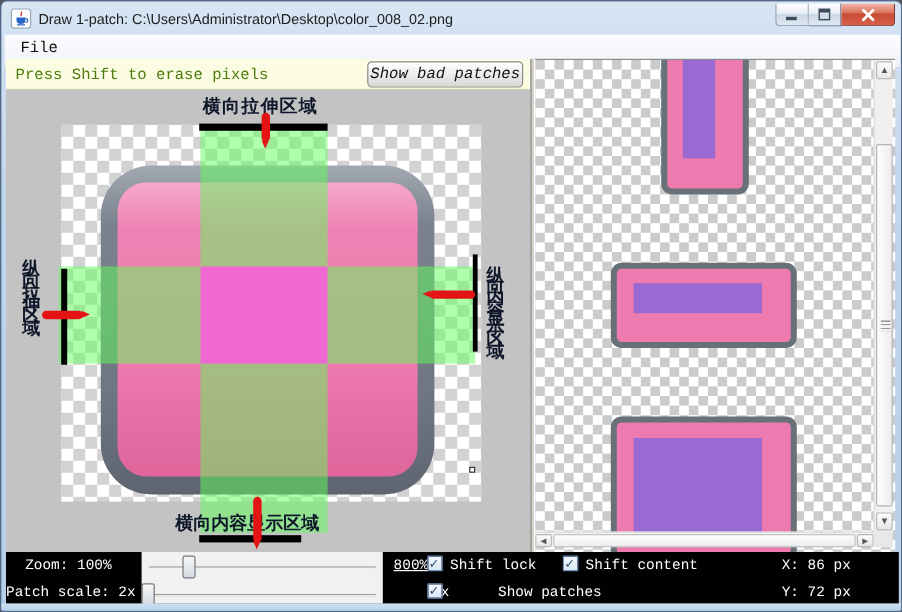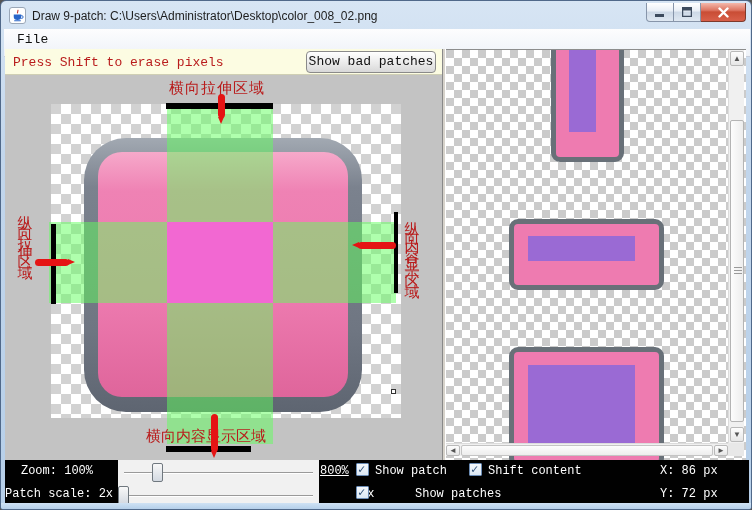--- a/index.html
+++ b/index.html
@@ -25,43 +25,43 @@
     background:linear-gradient(180deg,#f4b8ab 0%,#dd7663 40%,#c94d35 50%,#d8604a 100%); border-color:#7e3a2c; }
 
   
   .menubar { position:absolute; left:3px; top:28px; width:746px; height:28px;
     background:linear-gradient(180deg,#fdfdfe,#eef2f8); border-bottom:1px solid #c8cfdb;text-align:right; }
   .menu-item { position:absolute; left:9px; top:2px; font-size:13px; color:#111; padding:1px 4px; }
 
   
   .toolbar { position:absolute; left:4px; top:48px; width:437px; height:26px;
     background:#fcfce2; border-bottom:1px solid #cfcfb4; }
-  .toolbar-hint { position:absolute; left:8px; top:6px; font-size:13px; color:#b91c1c; }
+  .toolbar-hint { position:absolute; left:8px; top:6px; font-size:13px; color:#4d7c0f; }
   .badpatch-btn { position:absolute; left:301px; top:2px; width:130px; height:22px;
     background:linear-gradient(180deg,#ffffff,#e9e9e9 60%,#d8d8d8); border:1px solid #8a8a8a; border-radius:4px;
-    font-size:13px; color:#111; text-align:center; line-height:20px; box-shadow:inset 0 1px 0 #fff; }
+    font-size:13px; color:#111; text-align:center; line-height:20px; box-shadow:inset 0 1px 0 #fff;font-style:italic; }
 
   
   .editor { position:absolute; left:4px; top:74px; width:437px; height:386px; background:#c3c3c3; }
   .checker-main { position:absolute; left:46px; top:29px; width:350px; height:314px;
     background:conic-gradient(#ffffff 0 25%, #d2d2d2 0 50%, #ffffff 0 75%, #d2d2d2 0); background-size:20px 20px; }
   .ring { position:absolute; left:79px; top:63px; width:278px; height:274px; border-radius:42px;
     background:linear-gradient(180deg,#a2a9b2 0%,#7b828e 18%,#6f7682 70%,#5e6571 100%); }
   .pinkrect { position:absolute; left:93px; top:77px; width:250px; height:245px; border-radius:24px;
     background:linear-gradient(180deg,#f6a9ca 0%,#ef82b4 16%,#ec79ae 62%,#df659b 100%); }
   .vband { position:absolute; left:162px; top:34px; width:106px; height:335px; background:rgba(96,255,92,0.5); }
   .hband { position:absolute; left:44px; top:147px; width:347px; height:81px; background:rgba(96,255,92,0.5); }
   .centercell { position:absolute; left:162px; top:147px; width:106px; height:81px; background:#f268d2; }
   .mark { position:absolute; background:#000; }
   .mark-top    { left:161px; top:28px;  width:107px; height:6px; }
   .mark-left   { left:46px;  top:149px; width:5px;   height:80px; }
   .mark-right  { left:389px; top:137px; width:4px;   height:81px; }
   .mark-bottom { left:161px; top:371px; width:85px;  height:6px; }
 
-  .ann { color:#b91c1c; font-weight:normal; position:absolute;text-align:center; }
+  .ann { color:#0f172a; font-weight:bold; position:absolute;text-align:center; }
   .ann-top    { left:164px; top:4px;   font-size:15px; letter-spacing:1px; white-space:nowrap; }
   .ann-bottom { left:141px; top:352px; font-size:15px; letter-spacing:0px; white-space:nowrap; }
   .ann-vert { writing-mode:vertical-rl; text-orientation:upright; font-size:15px; }
   .ann-left  { left:10px;  top:128px; letter-spacing:10px; }
   .ann-right { left:397px; top:134px; letter-spacing:9px; }
 
   .rarrow { position:absolute; background:#e51414; }
   .arrow-top { left:213px; top:19px; width:7px; height:24px; border-radius:4px; }
   .arrow-top::after { content:""; position:absolute; left:0; top:23px; border-left:3.5px solid transparent;
     border-right:3.5px solid transparent; border-top:7px solid #e51414; }
@@ -114,47 +114,47 @@
     color:#fff; font-size:12px; }
   .sb { position:absolute; white-space:nowrap; line-height:14px; }
   .row1 { top:4px; } .row2 { top:27px; }
   .zoom-text, .patch-text { left:0; width:88px; text-align:right; }
   .slider-panel { position:absolute; left:113px; top:0; width:201px; height:43px; background:#f1f1f1; }
   .strack { position:absolute; left:6px; width:189px; height:2px; background:#9a9a9a; border-bottom:1px solid #fff; }
   .strack1 { top:12px; } .strack2 { top:35px; }
   .sthumb { position:absolute; width:11px; height:19px; background:linear-gradient(180deg,#f8f8f8,#d3d9e1);
     border:1px solid #70787f; border-radius:2px; }
   .sthumb1 { left:34px; top:3px; } .sthumb2 { left:0px; top:26px; }
-  .max1 { left:315px;text-decoration:underline; } .max2 { left:315px;padding-left:40px; }
+  .max1 { left:323px;text-decoration:underline; } .max2 { left:315px;padding-left:40px; }
   .cb { position:absolute; width:13px; height:13px; background:linear-gradient(180deg,#f4f8fc,#dce8f4);
     border:1px solid #6b8cb5; border-radius:1px; }
   .cb.checked::after { content:"\2713"; position:absolute; left:1px; top:-2px; font-size:12px; font-weight:bold; color:#2d4e76; }
   .cb-r1 { top:3px; } .cb-r2 { top:26px; }
   .cb1 { left:351px; } .cb2 { left:464px; } .cb3 { left:351px; }
   .cblbl1 { left:370px; } .cblbl2 { left:483px; } .cblbl3 { left:370px;margin-left:40px; }
-  .coord { left:655px; width:76px; text-align:left; }
+  .coord { left:628px; width:76px; text-align:right; }
 
   .bottomedge { position:absolute; left:0; top:502px; width:752px; height:8px;
     background:linear-gradient(180deg,#cfe2f4,#acc9e6); }
 </style>
 </head>
 <body>
 
 <div class="win">
 
   <div class="titlebar">
     <div class="java-icon">
       <svg width="15" height="15" viewBox="0 0 16 16">
         <path d="M8.2 2 C9.6 3.2 6.8 4.2 8.4 5.6" stroke="#c8372d" stroke-width="1.2" fill="none"></path>
         <path d="M4 7 h8 v2.5 a4 3.2 0 0 1 -8 0 z" fill="#2a66c8"></path>
         <path d="M12 8 a2 1.6 0 0 1 0 3.2" stroke="#2a66c8" stroke-width="1" fill="none"></path>
         <path d="M4.5 13.6 h7" stroke="#2a66c8" stroke-width="1.2"></path>
       </svg>
     </div>
-    <div class="title-text">Draw 9-patch: C:\Users\Administrator\Desktop\color_008_02.png</div>
+    <div class="title-text">Draw 1-patch: C:\Users\Administrator\Desktop\color_008_02.png</div>
     <div class="winbtns">
       <div class="wbtn wbtn-min">
         <svg width="10" height="9">
             <rect x="0" y="6" width="9" height="3" fill="#3d4b5e"></rect>
           </svg>
       </div>
       <div class="wbtn wbtn-max">
         <svg width="10" height="10">
             <rect x="0.5" y="0.5" width="9" height="9" fill="none" stroke="#3d4b5e" stroke-width="1.5"></rect>
             <rect x="0.5" y="0.5" width="9" height="3" fill="#3d4b5e"></rect>
@@ -244,21 +244,21 @@
       <div class="strack strack1"></div>
       <div class="sthumb sthumb1"></div>
       <div class="strack strack2"></div>
       <div class="sthumb sthumb2"></div>
     </div>
 
     <div class="sb row1 max1">800%</div>
     <div class="sb row2 max2">6x</div>
 
     <div class="cb checked cb-r1 cb1"></div>
-    <div class="sb row1 cblbl1">Show patch</div>
+    <div class="sb row1 cblbl1">Shift lock</div>
     <div class="cb checked cb-r1 cb2"></div>
     <div class="sb row1 cblbl2">Shift content</div>
     <div class="cb checked cb-r2 cb3"></div>
     <div class="sb row2 cblbl3">Show patches</div>
 
     <div class="sb row1 coord">X: 86 px</div>
     <div class="sb row2 coord">Y: 72 px</div>
   </div>
 
   <div class="bottomedge"></div>

